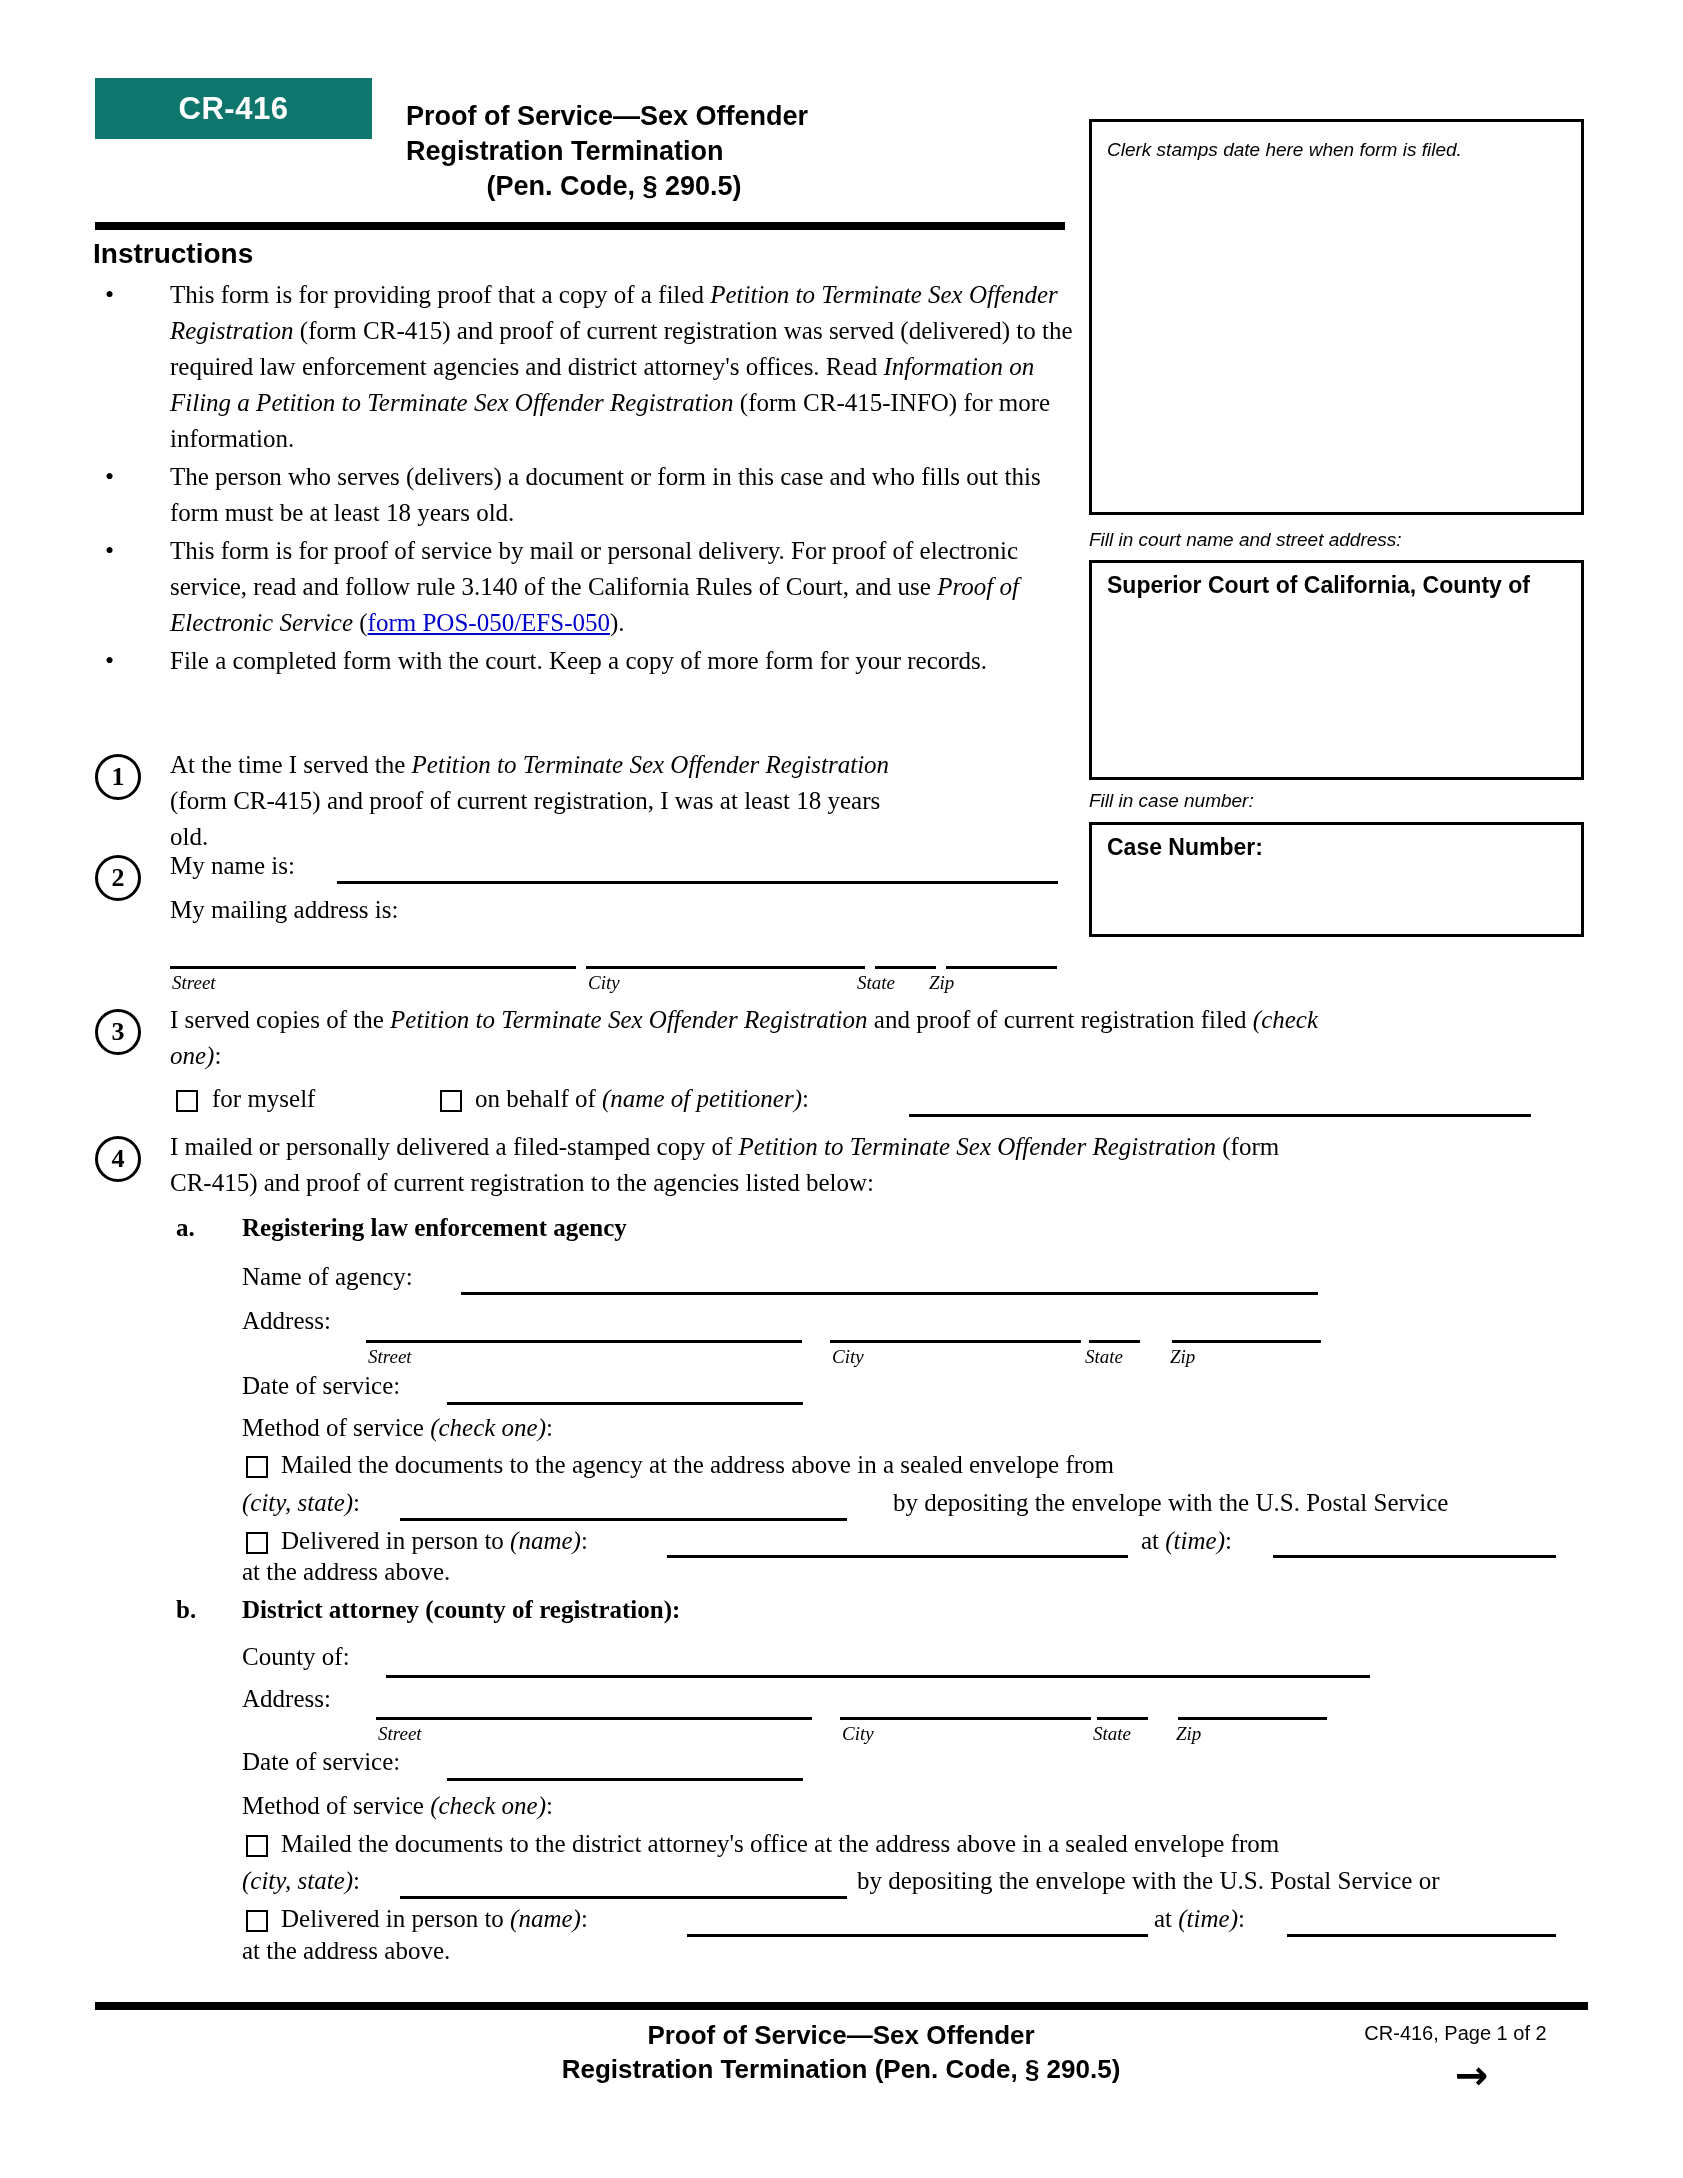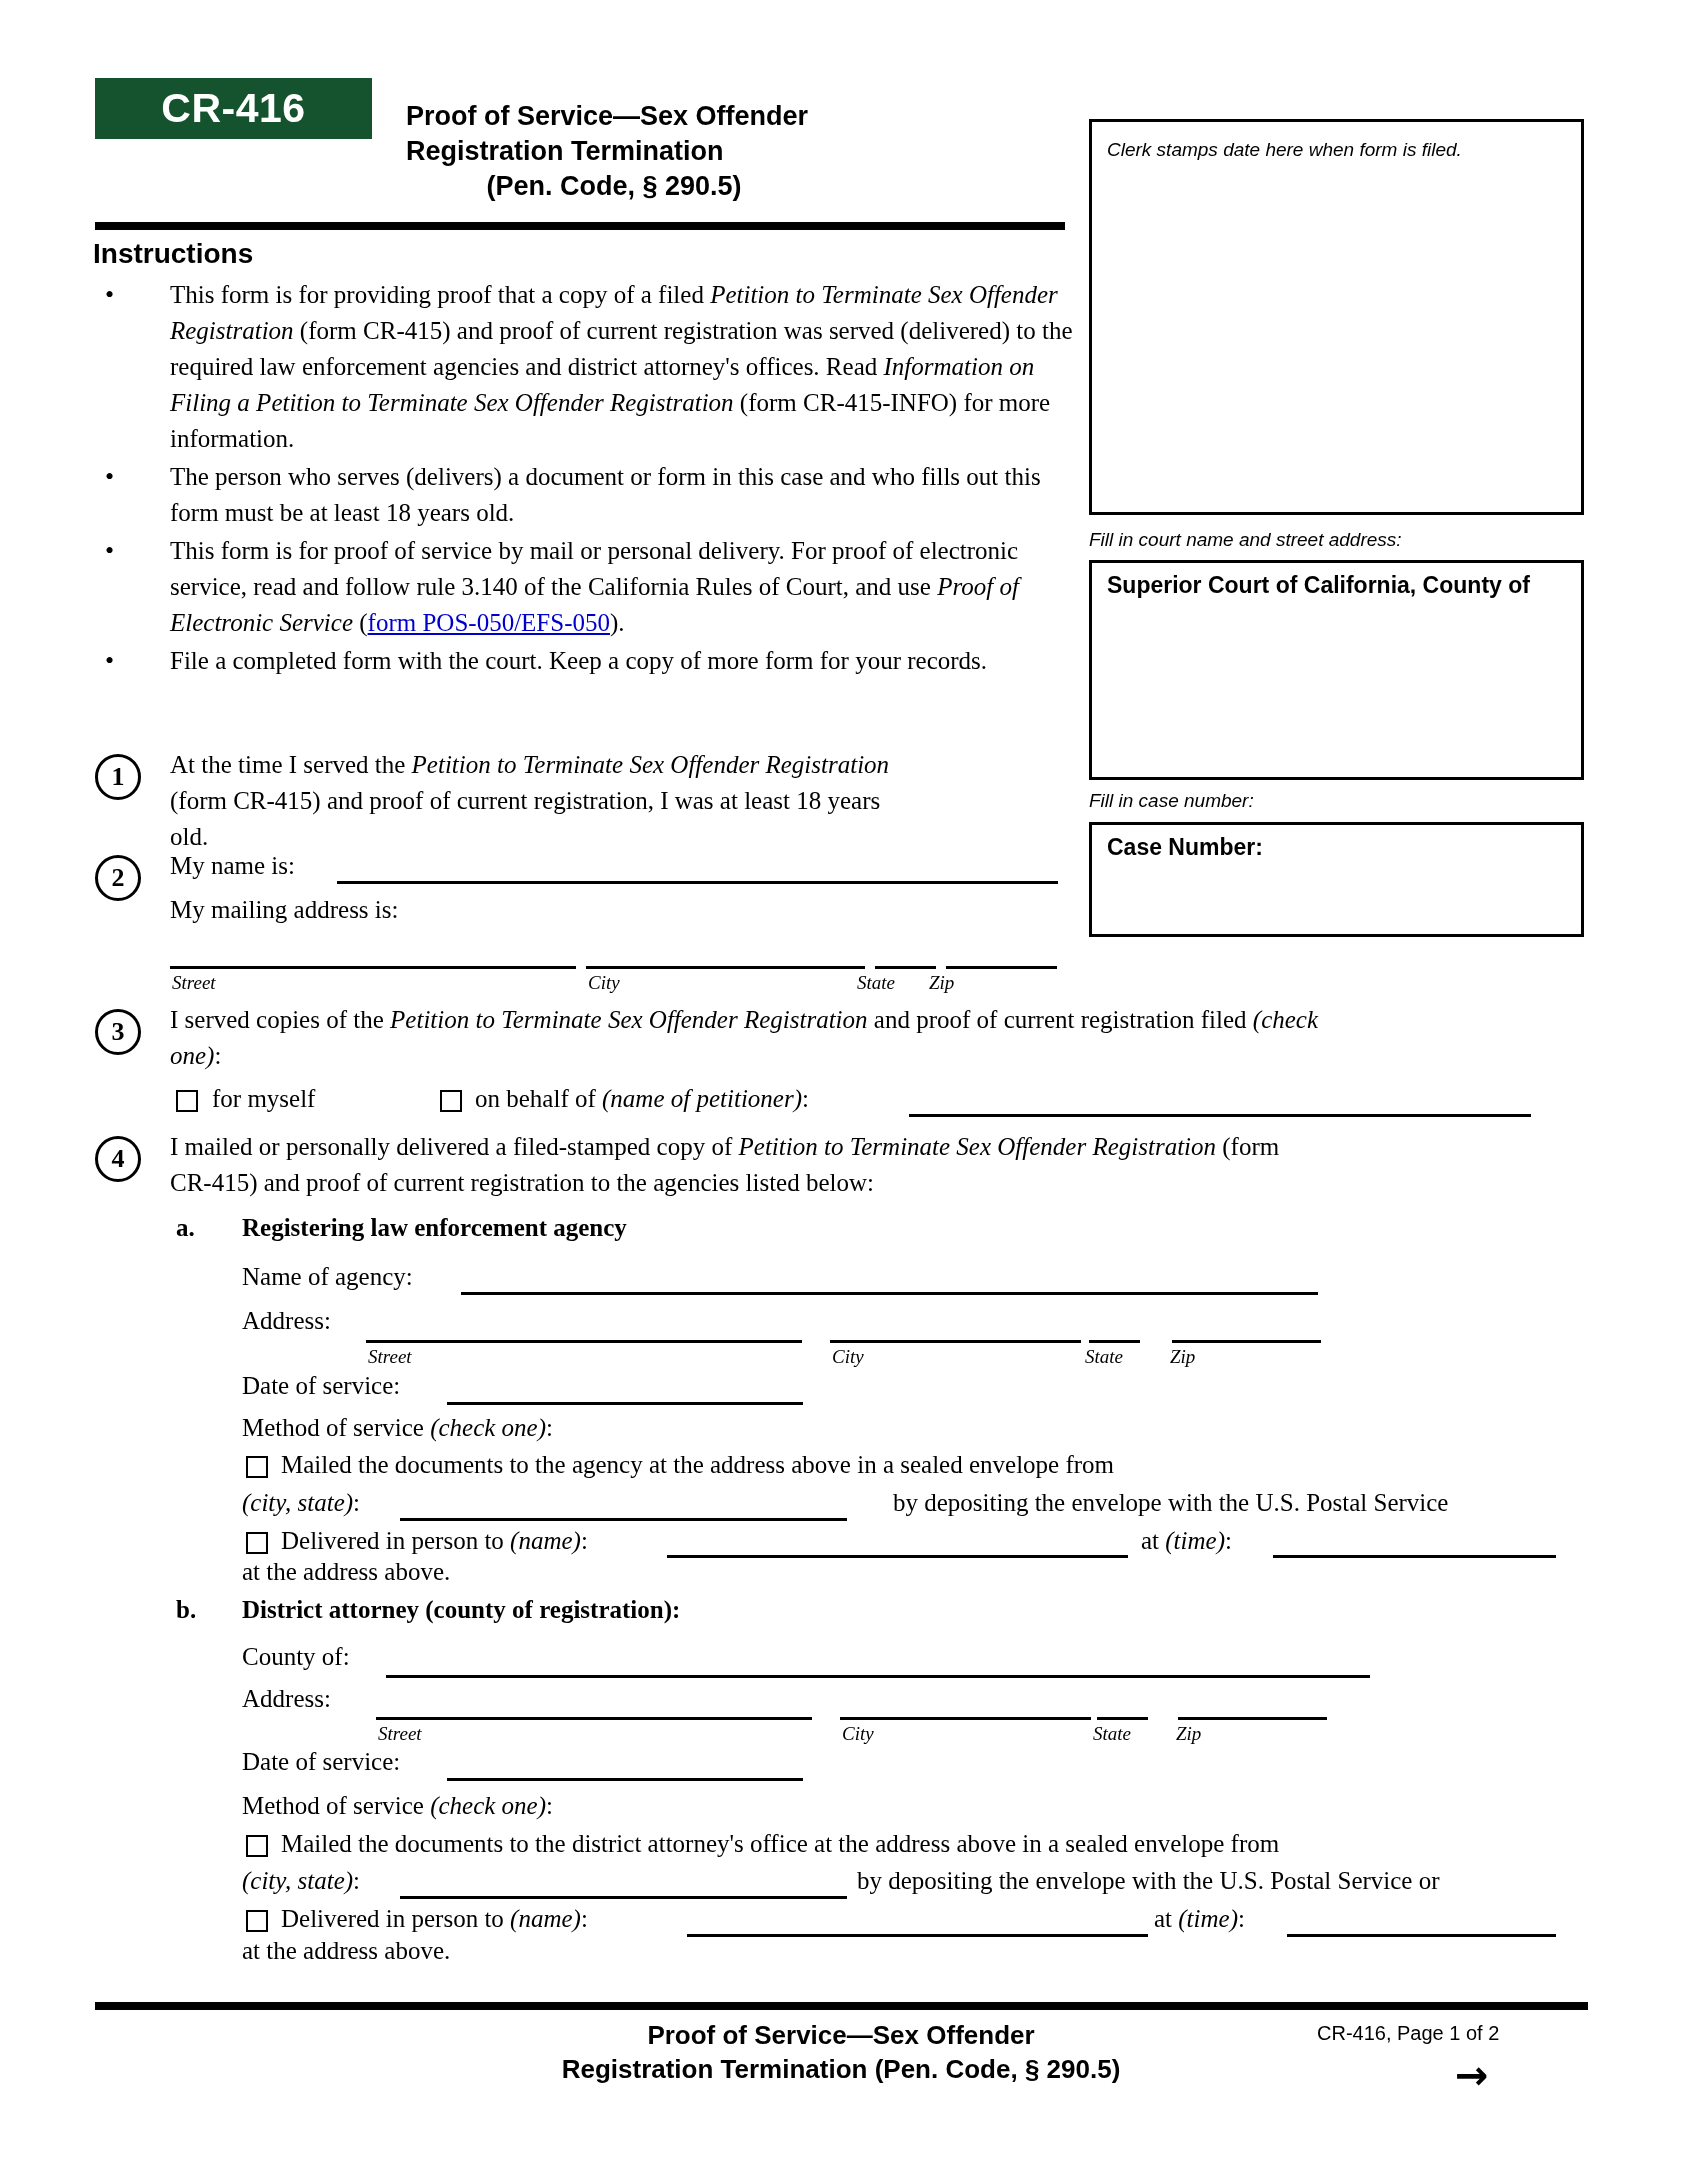--- a/index.html
+++ b/index.html
@@ -12,23 +12,23 @@
   }
   .page{position:absolute;left:0;top:0;width:1683px;height:2178px;}
   .it{font-style:italic;}
   .bd{font-weight:bold;}
   .rule{position:absolute;background:#000;}
   .ul{position:absolute;background:#000;height:3px;}
 
   
   #formnum{
     position:absolute;left:95px;top:78px;width:277px;height:61px;
-    background:#14532d;color:#fff;
+    background:#0f766e;color:#fff;
     font-family:"Liberation Sans", sans-serif;font-weight:bold;
-    font-size:41px;line-height:61px;text-align:center;letter-spacing:0.5px;
+    font-size:31px;line-height:61px;text-align:center;letter-spacing:0.5px;
   }
   #headtitle{
     position:absolute;left:406px;top:99px;width:653px;
     font-family:"Liberation Sans", sans-serif;font-weight:bold;
     font-size:27px;line-height:35px;
   }
   #headtitle .l3{text-align:center;width:416px;}
   #headrule{left:95px;top:222px;width:970px;height:8px;}
 
   
@@ -72,21 +72,21 @@
   
   .cbox{position:absolute;width:22px;height:22px;border:2.5px solid #000;box-sizing:border-box;background:#fff;}
 
   
   #footrule{left:95px;top:2002px;width:1493px;height:8px;}
   #footleft{position:absolute;left:95px;top:2020px;font-family:"Liberation Sans",sans-serif;
             font-size:15.3px;line-height:21px;}
   #footleft .it{font-style:italic;}
   #footcenter{position:absolute;left:465px;top:2018px;width:752px;text-align:center;
               font-family:"Liberation Sans",sans-serif;font-weight:bold;font-size:26px;line-height:34px;}
-  #footright{position:absolute;left:1317px;top:2022px;width:277px;
+  #footright{position:absolute;left:1317px;top:2022px;width:277px;text-align:center;
              font-family:"Liberation Sans",sans-serif;font-size:20px;}
   #footarrow{position:absolute;left:1455px;top:2055px;font-size:40px;line-height:40px;
              font-family:"DejaVu Sans",sans-serif;font-weight:bold;}
 </style>
 </head>
 <body>
 
 <div class="page">
 
   <div id="formnum">CR-416</div>

